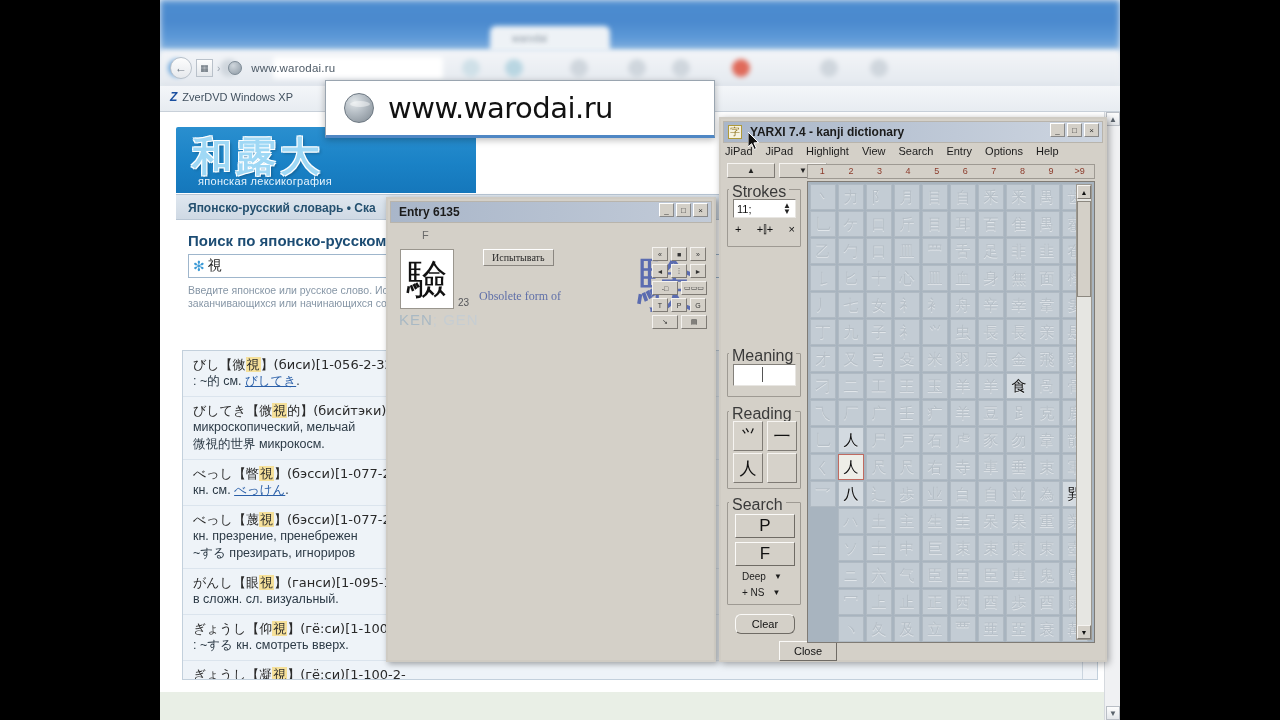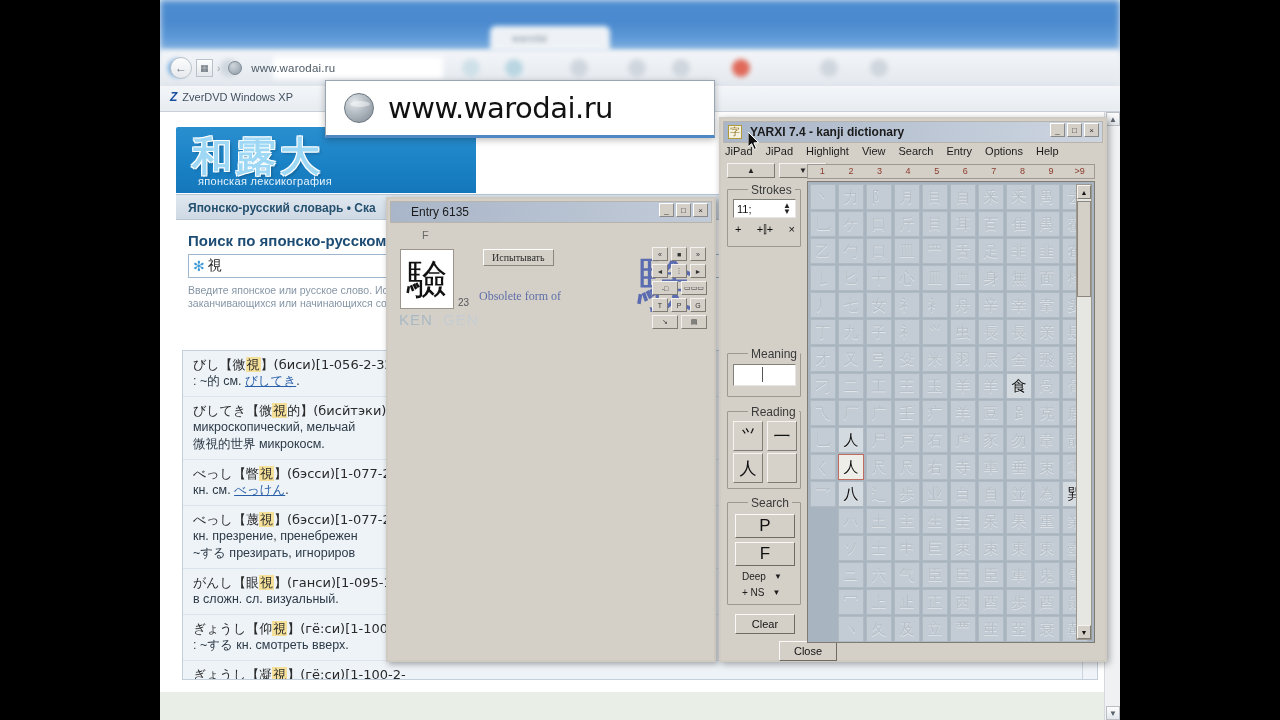--- a/index.html
+++ b/index.html
@@ -153,21 +153,21 @@
   #entry-dlg{
     position:absolute; left:386px; top:197px; width:330px; height:465px;
     background:#d4d0c8; border:2px solid #cfcbc3; z-index:55;
     box-shadow:2px 2px 6px rgba(0,0,0,.35);
   }
   #entry-dlg .tbar{
     height:22px; margin:2px; background:linear-gradient(to right,#a9b6c9,#c2cbd8);
     display:flex; align-items:center; position:relative;
     border:1px solid #b8b4ac;
   }
-  #entry-dlg .tbar .t{ font-size:12px; font-weight:normal; color:#1b1b1b; margin-left:20px;}
+  #entry-dlg .tbar .t{ font-size:12px; font-weight:bold; color:#1b1b1b; margin-left:8px;}
   .win-btns{ position:absolute; right:3px; top:1px; display:flex; gap:2px;}
   .win-btn{
     width:15px;height:14px;background:#d4d0c8;border:1px solid #888;
     border-top-color:#fff;border-left-color:#fff;
     display:flex;align-items:center;justify-content:center;font-size:8px;color:#333;
   }
   #entry-dlg .body{ position:absolute; left:2px; top:26px; right:2px; bottom:2px; background:#d4d0c8; }
   .kanji-box{
     position:absolute; left:10px; top:24px; width:54px; height:60px;
     background:#fff; border:1px solid #9a968e;
@@ -220,21 +220,21 @@
   .updown{ position:absolute; left:6px; top:44px; display:flex; gap:4px;}
   .ud-btn{
     width:48px;height:15px;background:#d4d0c8;border:1px solid #7e7a74;
     border-top-color:#f6f4f1;border-left-color:#f6f4f1;
     display:flex;align-items:center;justify-content:center;font-size:8px;color:#222;
   }
   .grp{
     position:absolute; border:1px solid #9e9a93; border-radius:1px;
   }
   .grp > .lg{
-    position:absolute; top:-7px; left:20px; background:#d4d0c8; padding:0 3px; font-size:12px; color:#3a3a3a;
+    position:absolute; top:-7px; left:1px; background:#d4d0c8; padding:0 3px; font-size:16px; color:#3a3a3a;
   }
   .tf{
     background:#fff; border:1px solid #83807a; border-right-color:#e8e6e2; border-bottom-color:#e8e6e2;
   }
   .spin{ position:absolute; right:4px; top:3px; display:flex; flex-direction:column; line-height:6px; font-size:8px; color:#222;}
   .smallbtn{ font-size:11px; color:#111; }
   .onkun{ font-size:10px; color:#a8a49d; letter-spacing:1px;}
   .chkrow{ display:flex; align-items:center; gap:5px; font-size:10px; color:#3a3a3a;}
   .chk{ width:11px;height:11px;background:#fff;border:1px solid #7f7c76;}
   .selbox{
@@ -519,21 +519,21 @@
       <div class="drop" style="position:absolute;left:14px;top:68px;">
         <span>Deep</span>
           <span class="caret">▼</span>
       </div>
       <div class="drop" style="position:absolute;left:14px;top:84px;">
         <span>+ NS</span>
           <span class="caret">▼</span>
       </div>
     </div>
 
-    <div class="wide-btn" style="position:absolute;left:14px;top:495px;width:60px;height:20px;">Clear</div>
+    <div class="wide-btn" style="position:absolute;left:14px;top:495px;width:60px;height:20px;border-radius:6px;">Clear</div>
     <div class="wide-btn" style="position:absolute;left:14px;top:522px;width:58px;height:20px;margin-left:44px;">Close</div>
 
     <div class="colhdr" id="colhdr">
         <div>1</div>
         <div>2</div>
         <div>3</div>
         <div>4</div>
         <div>5</div>
         <div>6</div>
         <div>7</div>

